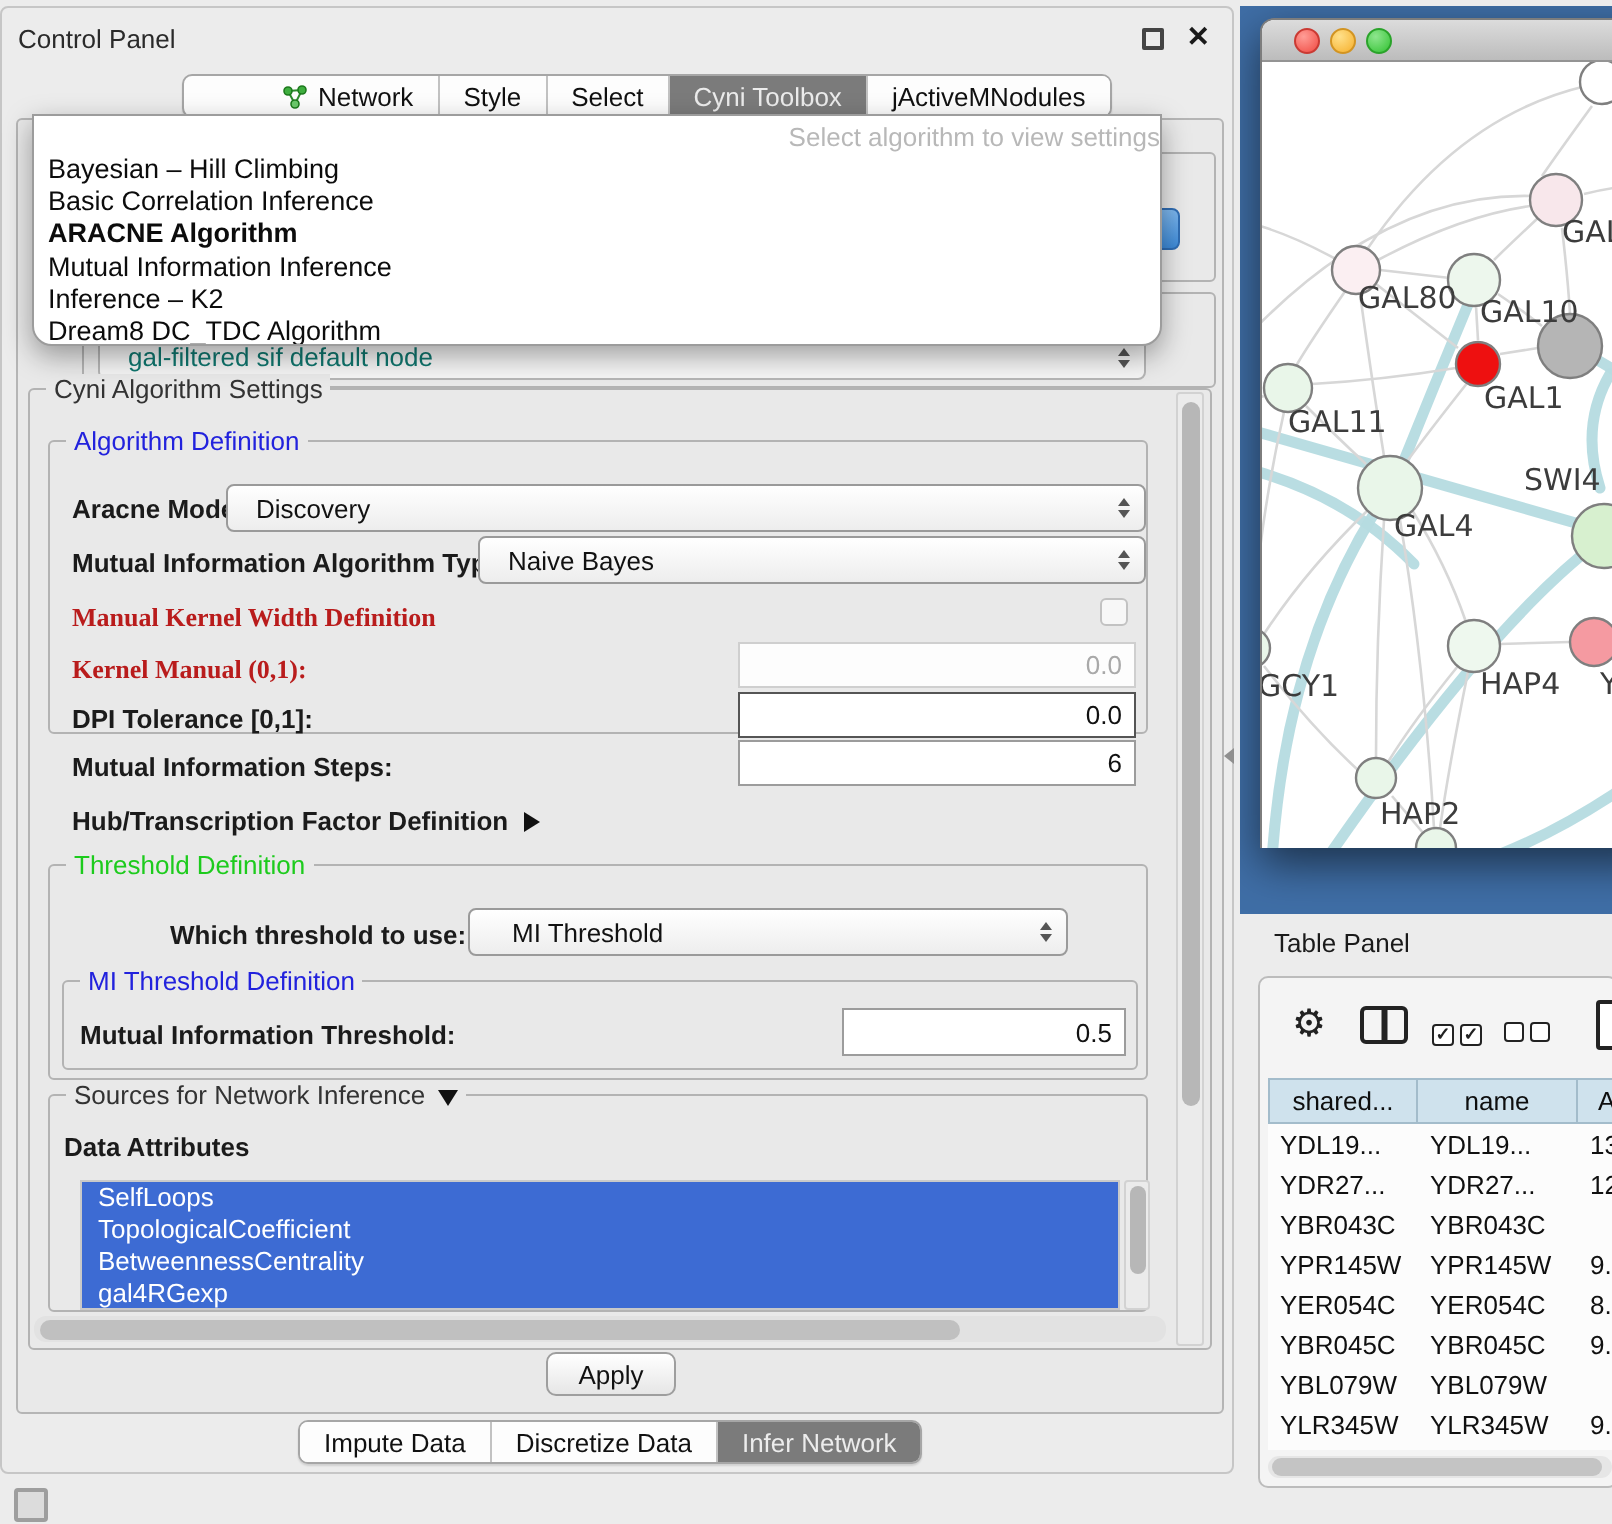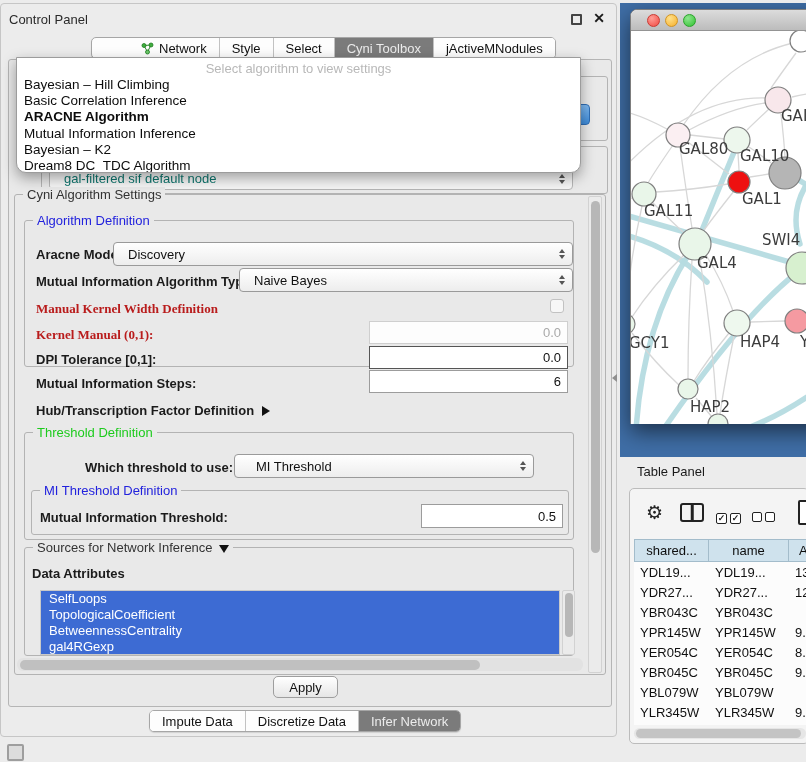--- a/index.html
+++ b/index.html
@@ -41,21 +41,21 @@
     display:flex;align-items:center;justify-content:flex-end;padding-right:6px;}
   .tinput.dis{border-color:#cfcfcf;color:#a9a9a9;background:#fdfdfd;}
   .checkbox{position:absolute;width:14px;height:14px;border:1px solid #c2c2c2;border-radius:3px;background:#f7f7f7;}
   .tri-right{display:inline-block;width:0;height:0;border-top:5px solid transparent;
     border-bottom:5px solid transparent;border-left:8px solid #111;margin-left:8px;vertical-align:-1px;}
   .tri-down{display:inline-block;width:0;height:0;border-left:5px solid transparent;
     border-right:5px solid transparent;border-top:8px solid #111;margin-left:6px;vertical-align:-1px;}
   
   #algo-popup{left:15px;top:53px;width:565px;height:116px;background:#fff;border:1px solid #9c9c9c;
     border-radius:0 0 10px 10px;box-shadow:0 5px 14px rgba(0,0,0,.35);z-index:40;overflow:hidden;padding-top:2px;}
-  .popup-hint{text-align:center;font-size:13px;color:#b8b8b8;height:17px;line-height:17px;}
+  .popup-hint{text-align:right;font-size:13px;color:#b8b8b8;height:17px;line-height:17px;}
   .popup-item{font-size:13.5px;line-height:16.2px;padding-left:7px;color:#0c0c0c;white-space:nowrap;}
   .popup-item.bold{font-weight:bold;}
   
   .sb-track-v{position:absolute;background:#ebebeb;border:1px solid #d2d2d2;border-radius:2px;}
   .sb-thumb-v{position:absolute;background:#b7b7b7;border-radius:5px;}
   .sb-track-h{position:absolute;background:#e2e2e2;border-radius:6px;}
   .sb-thumb-h{position:absolute;background:#c0c0c0;border-radius:5px;}
   
   .attr-list{position:absolute;background:#fff;border:1px solid #c9c9c9;overflow:hidden;}
   .attr-item{height:16px;line-height:16px;font-size:13px;color:#fff;background:#3d6bd3;padding-left:8px;white-space:nowrap;}
@@ -150,21 +150,21 @@
         </span>
     </div>
 
     <div class="abs" id="algo-popup">
       <div class="popup-hint">Select algorithm to view settings</div>
       <div>
           <div class="popup-item">Bayesian – Hill Climbing</div>
           <div class="popup-item">Basic Correlation Inference</div>
           <div class="popup-item bold">ARACNE Algorithm</div>
           <div class="popup-item">Mutual Information Inference</div>
-          <div class="popup-item">Bayesian – K2</div>
+          <div class="popup-item">Inference – K2</div>
           <div class="popup-item">Dream8 DC_TDC Algorithm</div>
         </div>
     </div>
 
     <div class="gb" style="left:13px;top:190px;width:592px;height:481px;">
       <span class="gb-title">Cyni Algorithm Settings</span>
     </div>
 
     <div class="sb-track-v" style="left:587px;top:192px;width:14px;height:477px;">
       <div class="sb-thumb-v" style="left:2px;top:4px;width:9px;height:352px;"></div>

